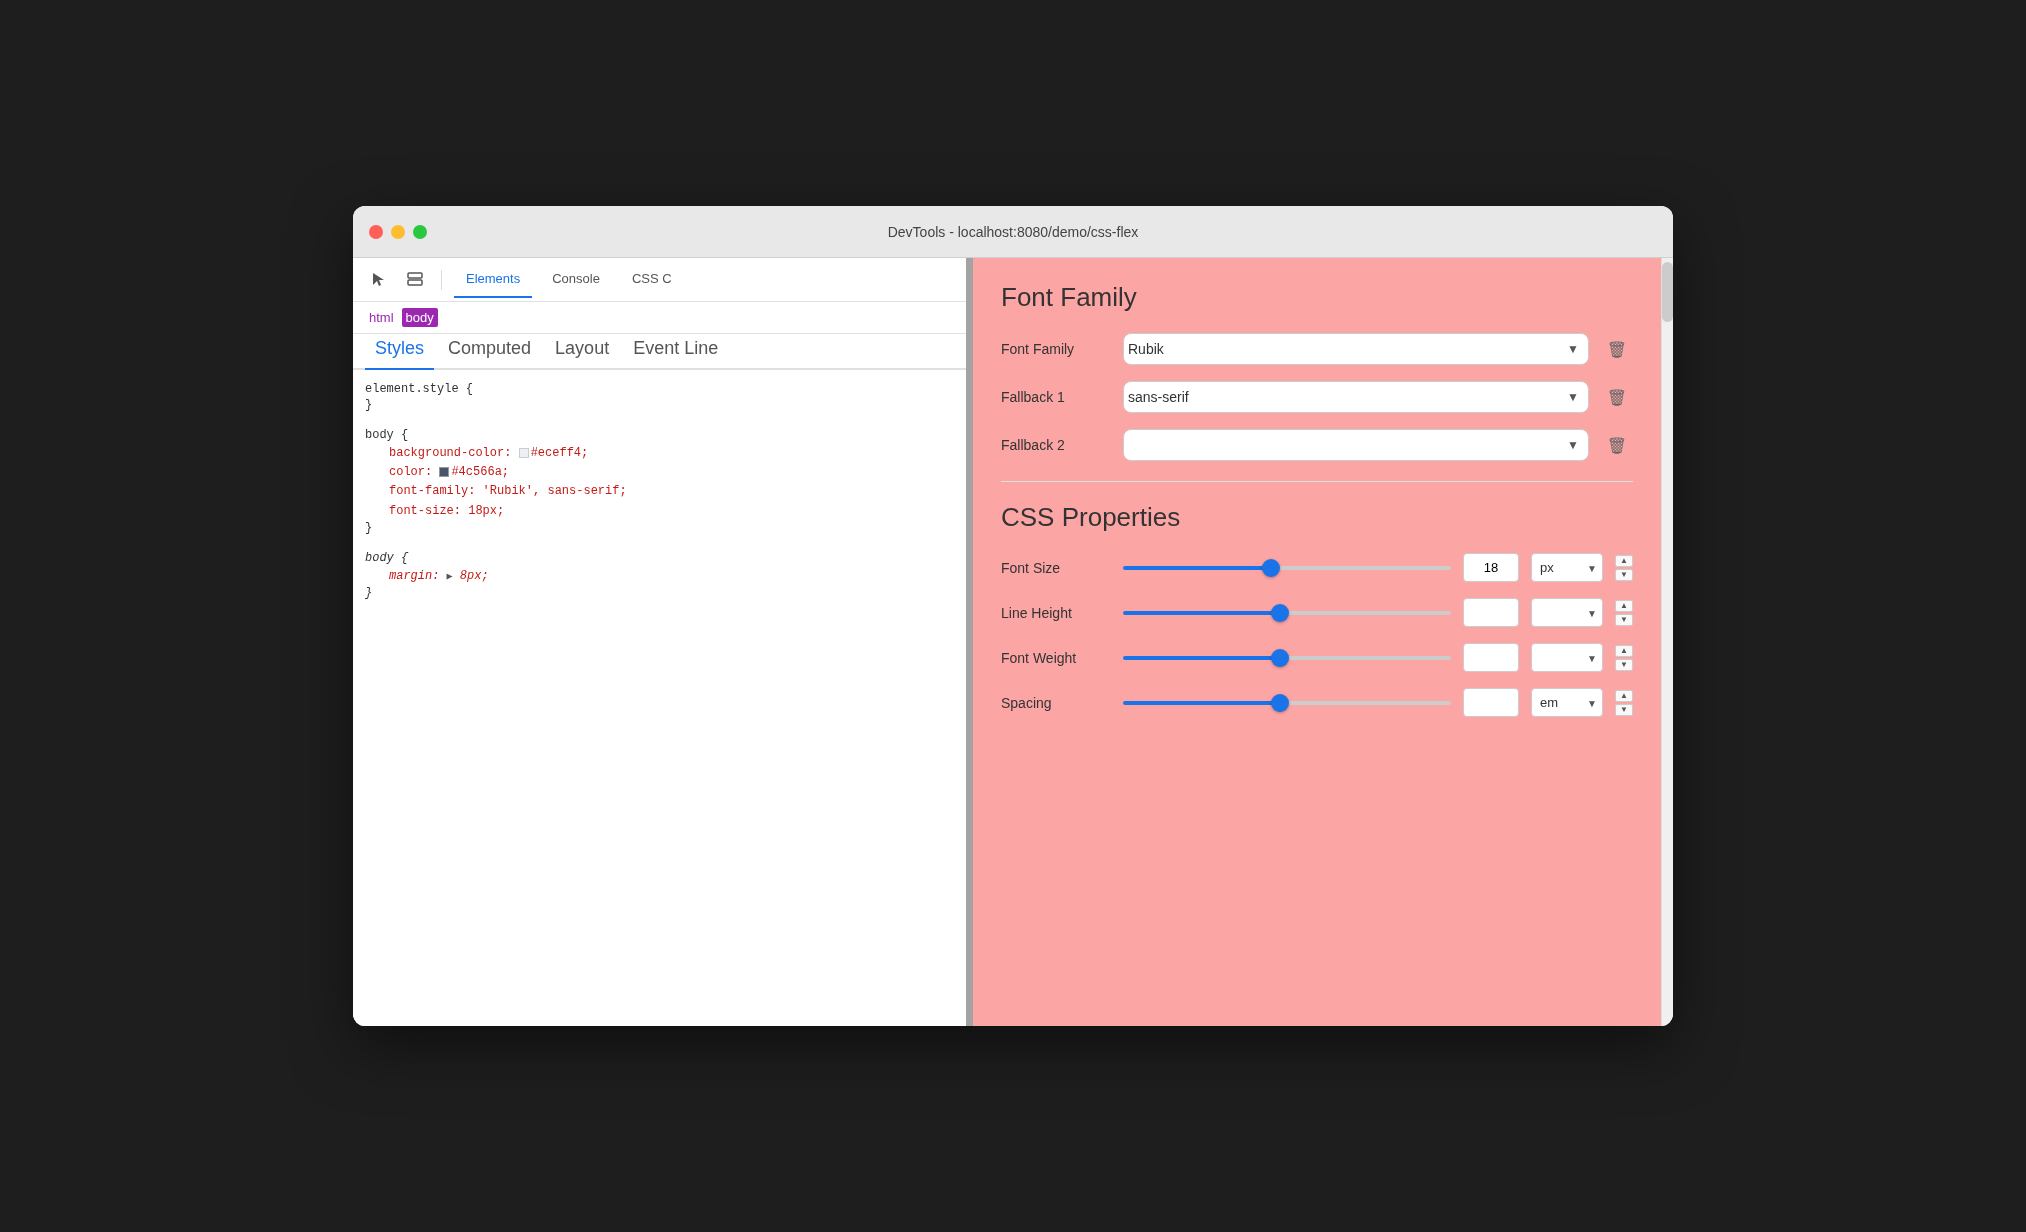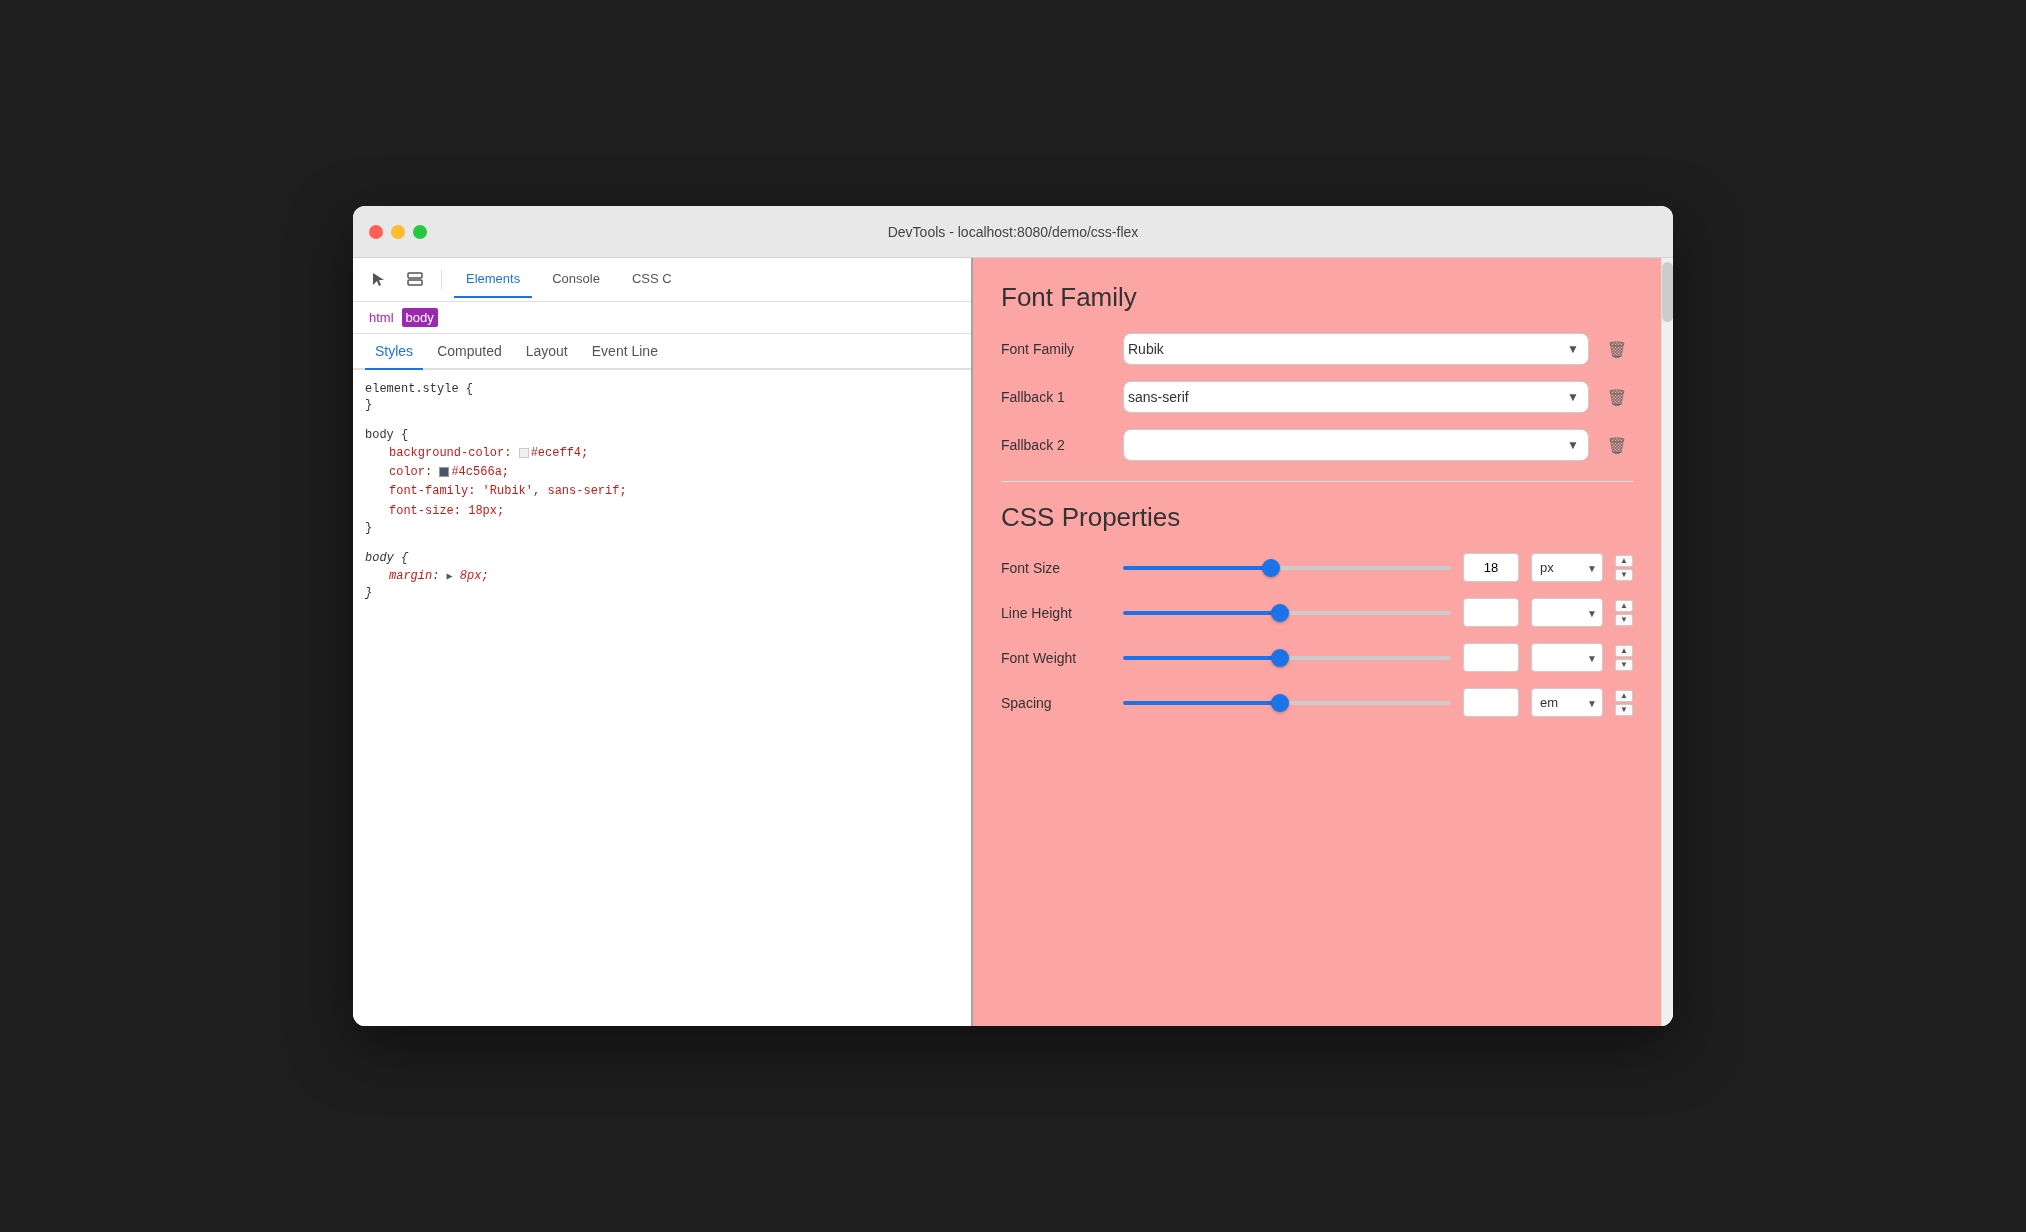--- a/index.html
+++ b/index.html
@@ -62,21 +62,21 @@
       flex: 1;
       overflow: hidden;
     }
 
     
     .left-panel {
       width: 620px;
       background: #fff;
       display: flex;
       flex-direction: column;
-      border-right: 2px solid #a3a3a3;
+      border-right: 7px solid #a3a3a3;
       flex-shrink: 0;
     }
 
     
     .devtools-toolbar {
       display: flex;
       align-items: center;
       padding: 0 12px;
       height: 44px;
       border-bottom: 1px solid #e0e0e0;
@@ -154,26 +154,26 @@
       display: flex;
       align-items: center;
       padding: 0 12px;
       gap: 4px;
       height: 36px;
       border-bottom: 2px solid #e0e0e0;
       flex-shrink: 0;
     }
     .sub-tab {
       padding: 4px 10px;
-      font-size: 14px;
+      font-size: 18px;
       color: #555;
       cursor: pointer;
       height: 36px;
       display: flex;
-      align-items: center;
+      align-items: flex-start;
       border-bottom: 2px solid transparent;
       margin-bottom: -2px;
     }
     .sub-tab.active {
       color: #1a73e8;
       border-bottom: 2px solid #1a73e8;
     }
 
     
     .filter-bar {

